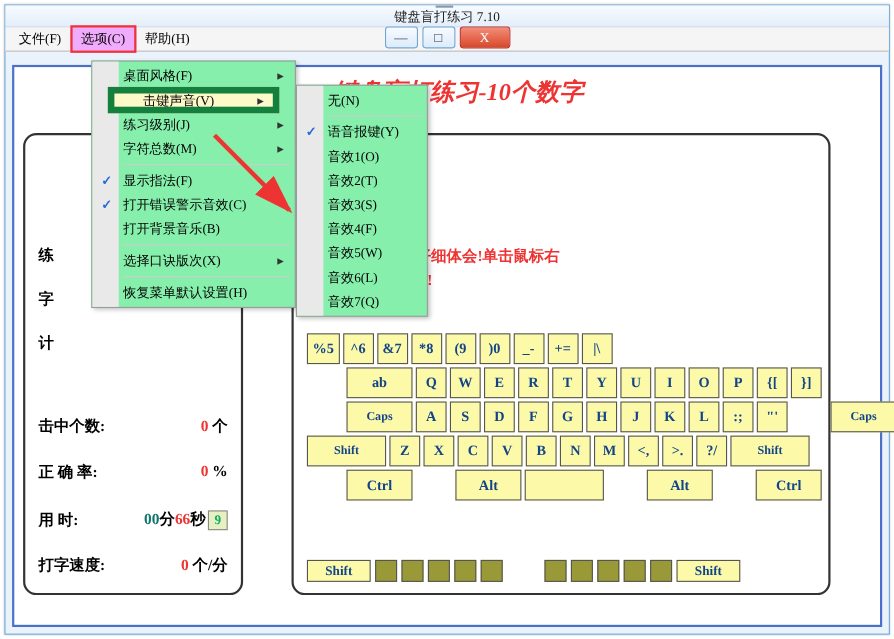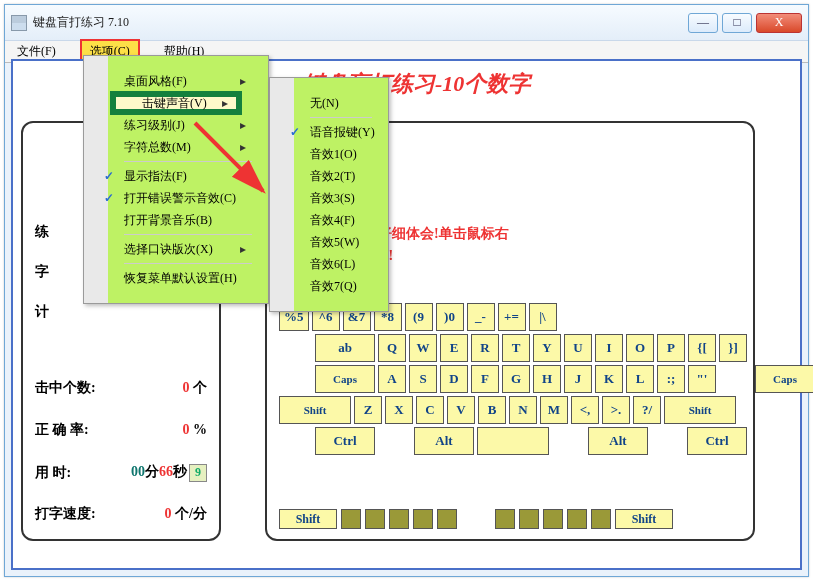--- a/index.html
+++ b/index.html
@@ -1,31 +1,31 @@
 <!DOCTYPE html>
 <html><head>
 <meta charset="utf-8">
 <style>
   * { box-sizing: border-box; margin: 0; padding: 0; font-family: "SimSun", "宋体", serif; }
   body { background: #fff; width: 813px; height: 581px; overflow: hidden; position: relative; }
 
   
   .window { position: absolute; left: 4px; top: 4px; width: 805px; height: 573px; border: 1px solid #6fa7d6; background: #eaf2fb; box-shadow: 0 0 2px rgba(0,0,0,.2); }
-  .titlebar { height: 36px; background: linear-gradient(#f6fbff,#e4eef9); display: flex; align-items: center; padding: 0 6px; border-bottom: 1px solid #c9d8ea; }
+  .titlebar { height: 20px; background: linear-gradient(#f6fbff,#e4eef9); display: flex; align-items: center; padding: 0 6px; border-bottom: 1px solid #c9d8ea; flex-direction: column; }
   .titlebar .icon { width:16px; height:16px; display:inline-block; margin-right:6px; background:
     linear-gradient(#bcd 0 50%, #cde 50% 100%); border:1px solid #89a; }
   .titlebar .title { font-size:12px; color:#1a1a1a; flex:1; }
   .win-controls { display:flex; gap:4px; }
   .win-btn { width:30px; height:20px; border:1px solid #6fa7d6; border-radius:3px; background:linear-gradient(#f7fbff,#dcebfb); font-size:12px; display:flex; align-items:center; justify-content:center; color:#335; }
   .win-btn.close { width:46px; background:linear-gradient(#f28d7a,#d9492a); color:#fff; border-color:#b33; }
   .win-btn.max { background:linear-gradient(#f7fbff,#dcebfb); }
 
   .menubar { height:22px; background:#f5f5f5; border-bottom:1px solid #bbb; display:flex; align-items:center; padding:0 4px; font-size:12px; }
   .menubar .item { padding:2px 8px; cursor:default; }
-  .menubar .item.highlighted { border:2px solid #e33; background:#fde047; margin:-2px 16px; }
+  .menubar .item.highlighted { border:2px solid #e33; background:#f0abfc; margin:-2px 0; }
   
   .client { position:absolute; left:6px; right:6px; top:54px; bottom:6px; background:#fff; border:2px solid #4a70c8; }
 
   
   .stats { position:absolute; left:8px; top:60px; width:200px; height:420px; border:2px solid #333; border-radius:12px; background:#fff; }
   .stats .row { position:absolute; left:12px; right:12px; font-size:14px; font-weight:bold; display:flex; justify-content:space-between; align-items:center; }
   .stats .val { color:#e33; font-weight:bold; }
 
   .main-title { position:absolute; left:290px; top:8px; font-size:22px; color:#e33; font-weight:bold; font-style:italic; font-family:"KaiTi","STKaiti",serif; }
 
@@ -40,21 +40,21 @@
   .key.wide { min-width:60px;margin-left:36px; }
   .key.vwide { min-width:72px; }
   .key.space { flex:1; }
 
   .fingerbar { position:absolute; left:12px; bottom:10px; width:468px; display:flex; gap:4px; align-items:center; }
   .fbox { width:20px; height:20px; background:#9a9938; border:1px solid #555; }
   .fbox.shift { width:58px; background:#fcf9a8; color:#114488; display:flex; align-items:center; justify-content:center; font-size:12px; font-weight:bold; }
   .fbox.gap { width:30px; background:none; border:none; }
 
   
-  .menu { position:absolute; background:#bef264; border:1px solid #9a9a9a; box-shadow:2px 2px 4px rgba(0,0,0,.25); font-size:12px; padding:14px; }
+  .menu { position:absolute; background:#86efac; border:1px solid #9a9a9a; box-shadow:2px 2px 4px rgba(0,0,0,.25); font-size:12px; padding:2px; }
   .menu .mitem { display:flex; align-items:center; height:22px; padding:0 28px 0 26px; white-space:nowrap; position:relative; }
   .menu .mitem.hl { background:#fef9c9; border:6px solid #15803d; height:24px; margin:-1px 12px; }
   .menu .mitem .check { position:absolute; left:6px; color:#2a6ad3; font-weight:bold; }
   .menu .mitem .arrow { position:absolute; right:8px; color:#333; }
   .menu .sep { height:1px; background:#ccc; margin:3px 2px 3px 26px; }
   .menu .iconcol { position:absolute; left:0; top:0; bottom:0; width:24px; background:#e9e9e9; }
 
   #menu1 { left:78px; top:50px; width:186px; }
   #menu2 { left:264px; top:72px; width:120px; }
 

